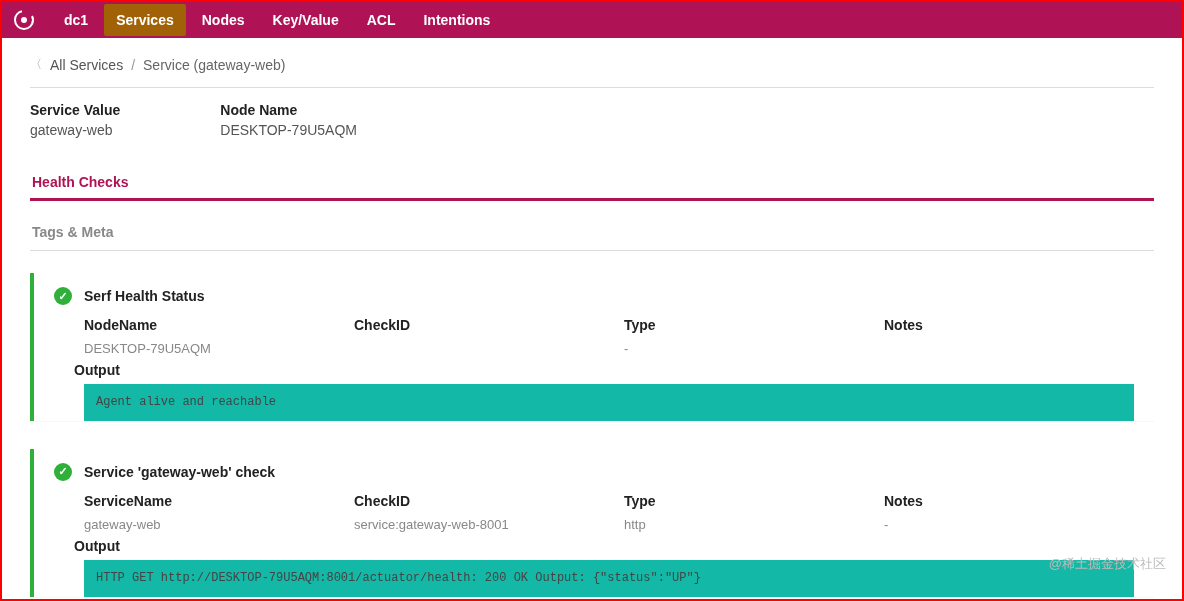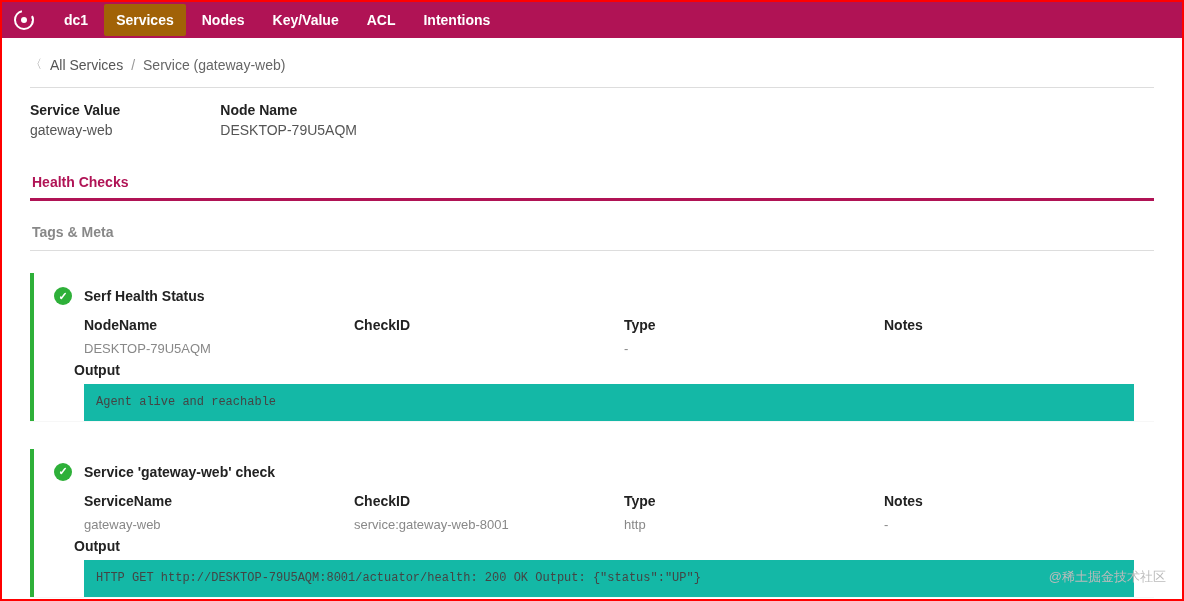--- a/index.html
+++ b/index.html
@@ -24,21 +24,21 @@
 .tab.active { color: #b01355; border-bottom-color: #b01355; }
 .check-card { border-left: 4px solid #2eb039; background: #fff; margin-bottom: 28px; padding: 14px 20px 0 20px; box-shadow: 0 1px 0 rgba(0,0,0,0.03); }
 .check-header { display: flex; align-items: center; gap: 12px; margin-bottom: 12px; }
 .status-icon { width: 18px; height: 18px; border-radius: 50%; background: #2eb039; display: flex; align-items: center; justify-content: center; color: #fff; font-size: 11px; font-weight: bold; flex-shrink: 0; }
 .check-title { font-size: 14px; font-weight: 700; color: #222; }
 .check-grid { display: grid; grid-template-columns: 270px 270px 260px 1fr; gap: 8px 0; margin-left: 30px; margin-bottom: 6px; }
 .check-grid .glabel { font-weight: 700; font-size: 14px; color: #222; }
 .check-grid .gvalue { font-size: 13px; color: #888; }
 .output-label { font-weight: 700; font-size: 14px; color: #222; margin-left: 20px; margin-bottom: 6px; margin-top: 2px; }
 .output-box { margin-left: 30px; background: #14b8a6; padding: 10px 12px; font-family: "Courier New", monospace; font-size: 12px; color: #444; line-height: 1.4; margin-bottom: 14px; }
-.watermark { position: fixed; right: 18px; bottom: 15px; color: #bbb; font-size: 13px; }
+.watermark { position: fixed; right: 18px; bottom: 28px; color: #bbb; font-size: 13px; }
 </style>
 </head>
 <body>
 
 <div class="topnav">
   <div class="logo">
     <svg width="22" height="22" viewBox="0 0 22 22">
         <circle cx="11" cy="11" r="9" fill="none" stroke="#fff" stroke-width="2" stroke-dasharray="40 12"></circle>
         <circle cx="11" cy="11" r="3" fill="#fff"></circle>
         <circle cx="19.5" cy="9" r="1" fill="#fff"></circle>

